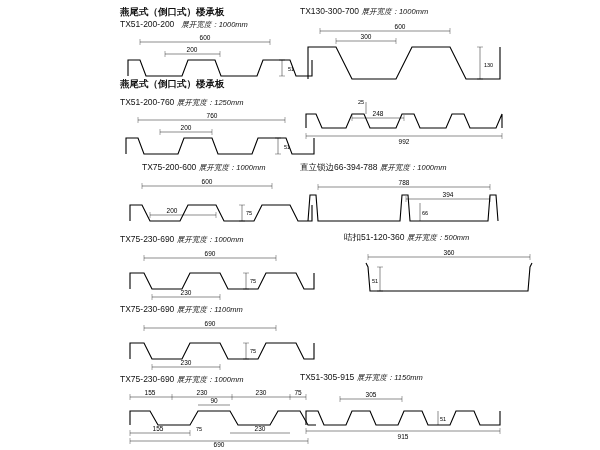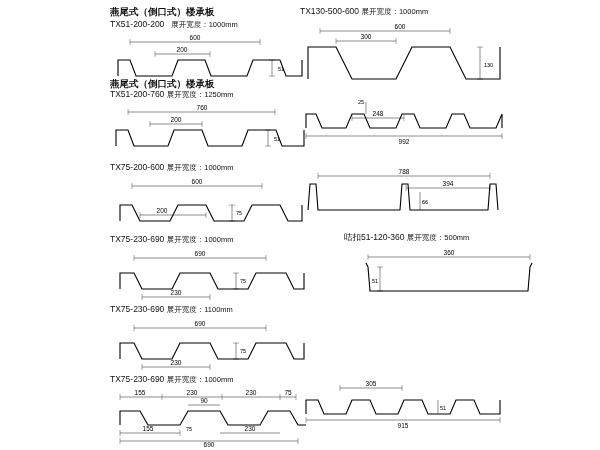--- a/index.html
+++ b/index.html
@@ -5,31 +5,31 @@
   html,body{margin:0;padding:0;}
   body{
     width:600px;height:450px;
     background:#ffffff;
     font-family:"Liberation Sans", sans-serif;
     color:#111;
     overflow:hidden;
   }
   .sheet{position:relative;width:600px;height:450px;}
   .col{position:absolute;top:0;width:288px;height:450px;}
-  .col.left{left:110px;}
+  .col.left{left:120px;}
   .col.right{left:300px;}
   .row{position:absolute;left:0;width:288px;}
   .title{
     font-size:8.5px;
     line-height:11px;
     white-space:nowrap;
     font-weight:normal;
   }
   .title.bold{font-weight:bold;font-size:9.5px;}
-  .sub{font-size:7.5px;line-height:10px;white-space:nowrap;}
+  .sub{font-size:7.5px;line-height:10px;white-space:nowrap;font-style:italic;}
   .fig{position:relative;}
   svg{display:block;overflow:visible;}
   .prof{fill:none;stroke:#000;stroke-width:1.1;}
   .dim{stroke:#000;stroke-width:0.45;}
   .dimtext{font-size:6.5px;font-family:"Liberation Sans",sans-serif;fill:#000;}
   .dimtext.sm{font-size:5.5px;}
   .ext{stroke:#000;stroke-width:0.35;}
 </style>
 </head>
 <body>
@@ -63,21 +63,21 @@
           <line class="dim" x1="162" y1="30" x2="162" y2="46"></line>
           <line class="ext" x1="159" y1="30" x2="165" y2="30"></line>
           <line class="ext" x1="159" y1="46" x2="165" y2="46"></line>
           <text class="dimtext sm" x="168" y="41">51</text>
         </svg>
       </div>
     </div>
 
     <div class="row" style="top:78px;">
       <div class="title bold">燕尾式（倒口式）楼承板</div>
-      <div class="title" style="margin-top:0;">
+      <div class="title" style="margin-top:8px;">
         <span>TX51-200-760</span>
         <span class="sub" style="display:inline;">展开宽度：1250mm</span>
       </div>
       <div class="fig">
         <svg width="200" height="52" viewBox="0 0 200 52">
           <line class="dim" x1="18" y1="12" x2="165" y2="12"></line>
           <line class="ext" x1="18" y1="9" x2="18" y2="15"></line>
           <line class="ext" x1="165" y1="9" x2="165" y2="15"></line>
           <text class="dimtext" x="92" y="10" text-anchor="middle">760</text>
           <line class="dim" x1="40" y1="24" x2="92" y2="24"></line>
@@ -87,21 +87,21 @@
           <path class="prof" d="M6,46 L6,30 L18,30 L24,46 L58,46 L64,30 L92,30 L98,46 L132,46 L138,30 L166,30 L172,46 L194,46 L194,30"></path>
           <line class="dim" x1="158" y1="30" x2="158" y2="46"></line>
           <line class="ext" x1="155" y1="30" x2="161" y2="30"></line>
           <line class="ext" x1="155" y1="46" x2="161" y2="46"></line>
           <text class="dimtext sm" x="164" y="41">51</text>
         </svg>
       </div>
     </div>
 
     <div class="row" style="top:160px;">
-      <div class="title" style="margin-top:2px;">
+      <div class="title" style="margin-top:2px;margin-left:22px;">
         <span>TX75-200-600</span>
         <span class="sub" style="display:inline;">展开宽度：1000mm</span>
       </div>
       <div class="fig">
         <svg width="200" height="54" viewBox="0 0 200 54">
           <line class="dim" x1="22" y1="13" x2="152" y2="13"></line>
           <line class="ext" x1="22" y1="10" x2="22" y2="16"></line>
           <line class="ext" x1="152" y1="10" x2="152" y2="16"></line>
           <text class="dimtext" x="87" y="11" text-anchor="middle">600</text>
           <path class="prof" d="M10,48 L10,32 L22,32 L30,48 L60,48 L68,32 L96,32 L104,48 L134,48 L142,32 L170,32 L178,48 L192,48 L192,32"></path>
@@ -204,21 +204,21 @@
         </svg>
       </div>
     </div>
 
   </div>
 
   <div class="col right">
 
     <div class="row" style="top:6px;">
       <div class="title">
-        <span>TX130-500-600</span>
+        <span>TX130-300-700</span>
         <span class="sub" style="display:inline;">展开宽度：1000mm</span>
       </div>
       <div class="fig">
         <svg width="210" height="72" viewBox="0 0 210 72">
           <line class="dim" x1="20" y1="14" x2="150" y2="14"></line>
           <line class="ext" x1="20" y1="11" x2="20" y2="17"></line>
           <line class="ext" x1="150" y1="11" x2="150" y2="17"></line>
           <text class="dimtext" x="100" y="12" text-anchor="middle">600</text>
           <line class="dim" x1="36" y1="24" x2="96" y2="24"></line>
           <line class="ext" x1="36" y1="21" x2="36" y2="27"></line>
@@ -249,20 +249,24 @@
 
           <line class="dim" x1="6" y1="48" x2="202" y2="48"></line>
           <line class="ext" x1="6" y1="45" x2="6" y2="51"></line>
           <line class="ext" x1="202" y1="45" x2="202" y2="51"></line>
           <text class="dimtext" x="104" y="56" text-anchor="middle">992</text>
         </svg>
       </div>
     </div>
 
     <div class="row" style="top:162px;">
+      <div class="title">
+        <span>直立锁边66-394-788</span>
+        <span class="sub" style="display:inline;">展开宽度：1000mm</span>
+      </div>
       <div class="fig">
         <svg width="210" height="56" viewBox="0 0 210 56">
           <line class="dim" x1="18" y1="14" x2="190" y2="14"></line>
           <line class="ext" x1="18" y1="11" x2="18" y2="17"></line>
           <line class="ext" x1="190" y1="11" x2="190" y2="17"></line>
           <text class="dimtext" x="104" y="12" text-anchor="middle">788</text>
           <line class="dim" x1="106" y1="26" x2="190" y2="26"></line>
           <line class="ext" x1="106" y1="23" x2="106" y2="29"></line>
           <line class="ext" x1="190" y1="23" x2="190" y2="29"></line>
           <text class="dimtext" x="148" y="24" text-anchor="middle">394</text>
@@ -290,20 +294,24 @@
           <line class="dim" x1="36" y1="24" x2="36" y2="48"></line>
           <line class="ext" x1="33" y1="24" x2="39" y2="24"></line>
           <line class="ext" x1="33" y1="48" x2="39" y2="48"></line>
           <text class="dimtext sm" x="28" y="40">51</text>
         </svg>
       </div>
     </div>
 
 
     <div class="row" style="top:372px;">
+      <div class="title">
+        <span>TX51-305-915</span>
+        <span class="sub" style="display:inline;">展开宽度：1150mm</span>
+      </div>
       <div class="fig">
         <svg width="210" height="58" viewBox="0 0 210 58">
           <line class="dim" x1="40" y1="16" x2="102" y2="16"></line>
           <line class="ext" x1="40" y1="13" x2="40" y2="19"></line>
           <line class="ext" x1="102" y1="13" x2="102" y2="19"></line>
           <text class="dimtext" x="71" y="14" text-anchor="middle">305</text>
           <path class="prof" d="M6,42 L6,28 L18,28 L24,42 L46,42 L52,28 L70,28 L76,42 L98,42 L104,28 L122,28 L128,42 L150,42 L156,28 L174,28 L180,42 L200,42 L200,28"></path>
           <line class="dim" x1="138" y1="28" x2="138" y2="42"></line>
           <text class="dimtext sm" x="140" y="38">51</text>
           <line class="dim" x1="6" y1="48" x2="200" y2="48"></line>

